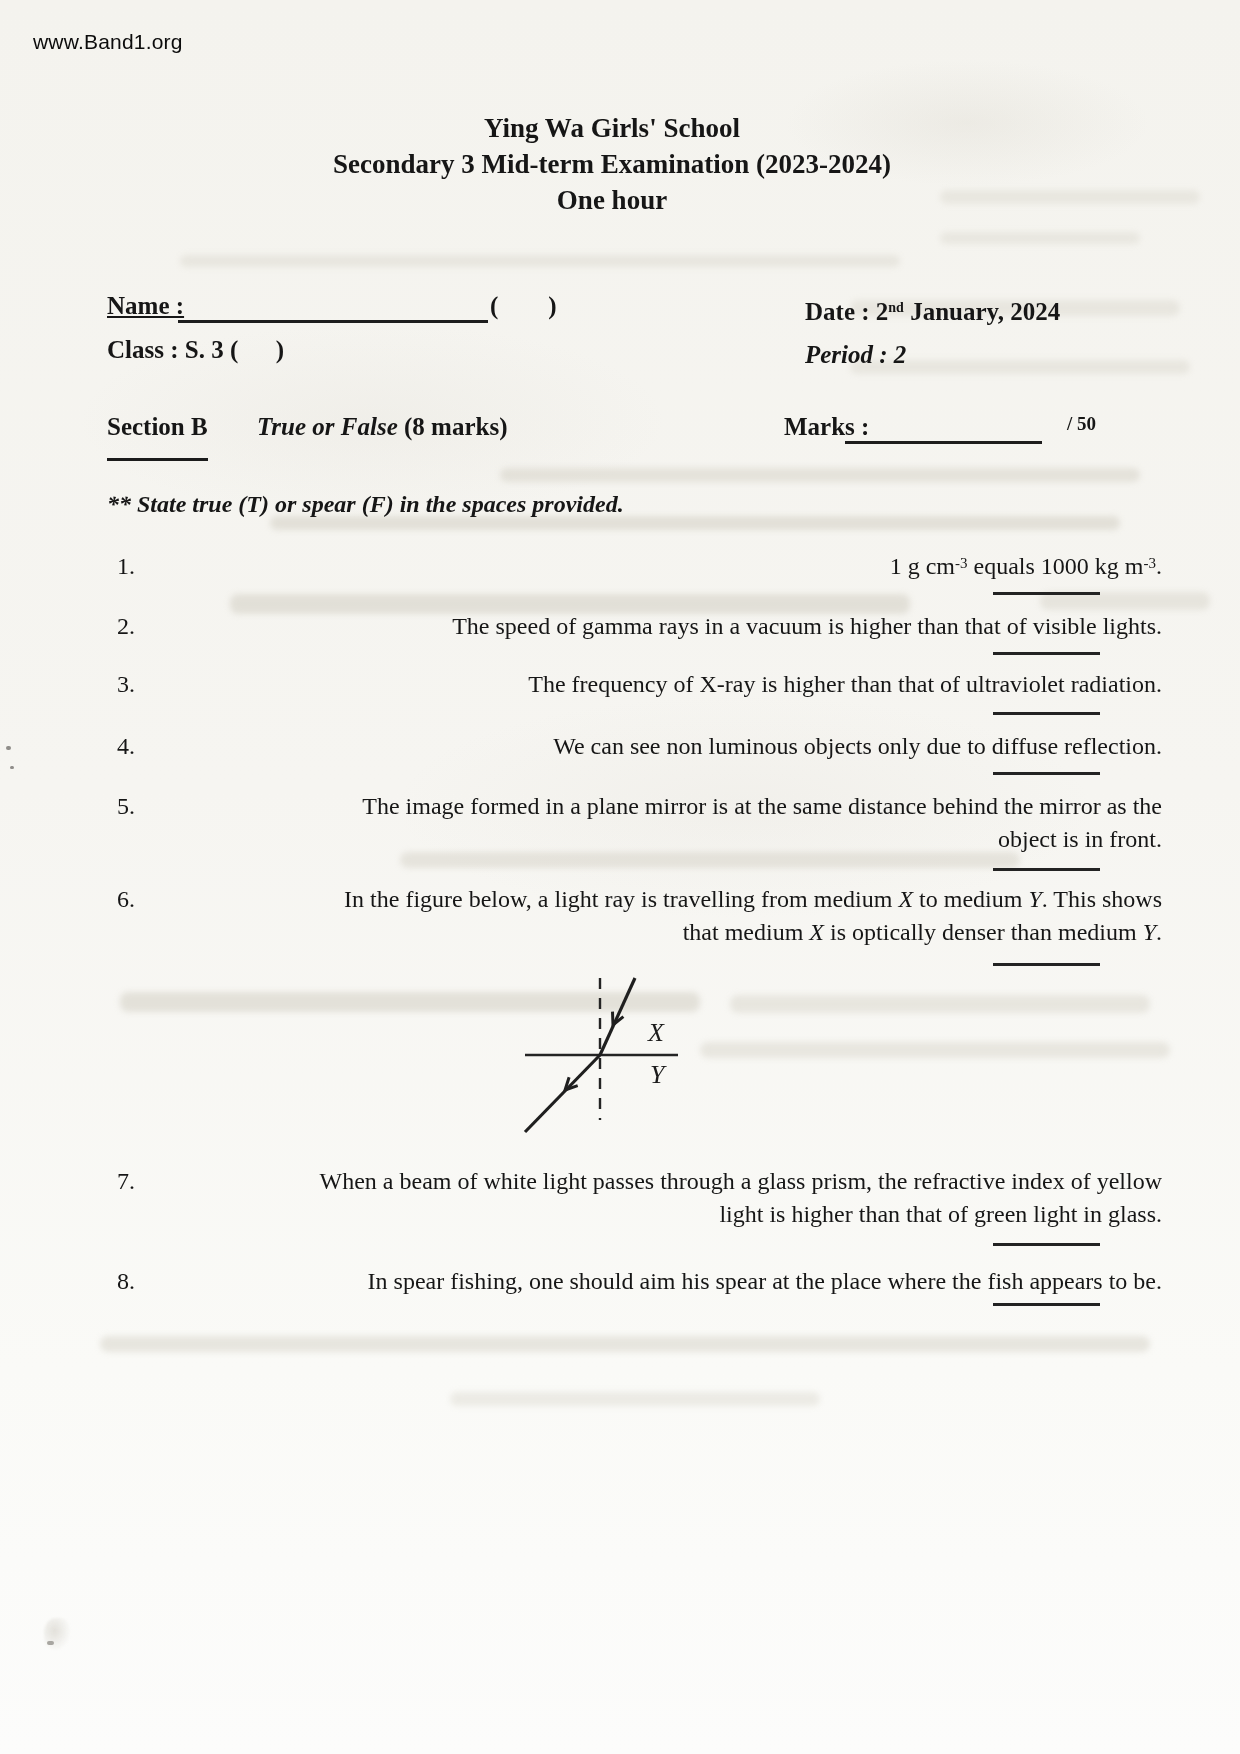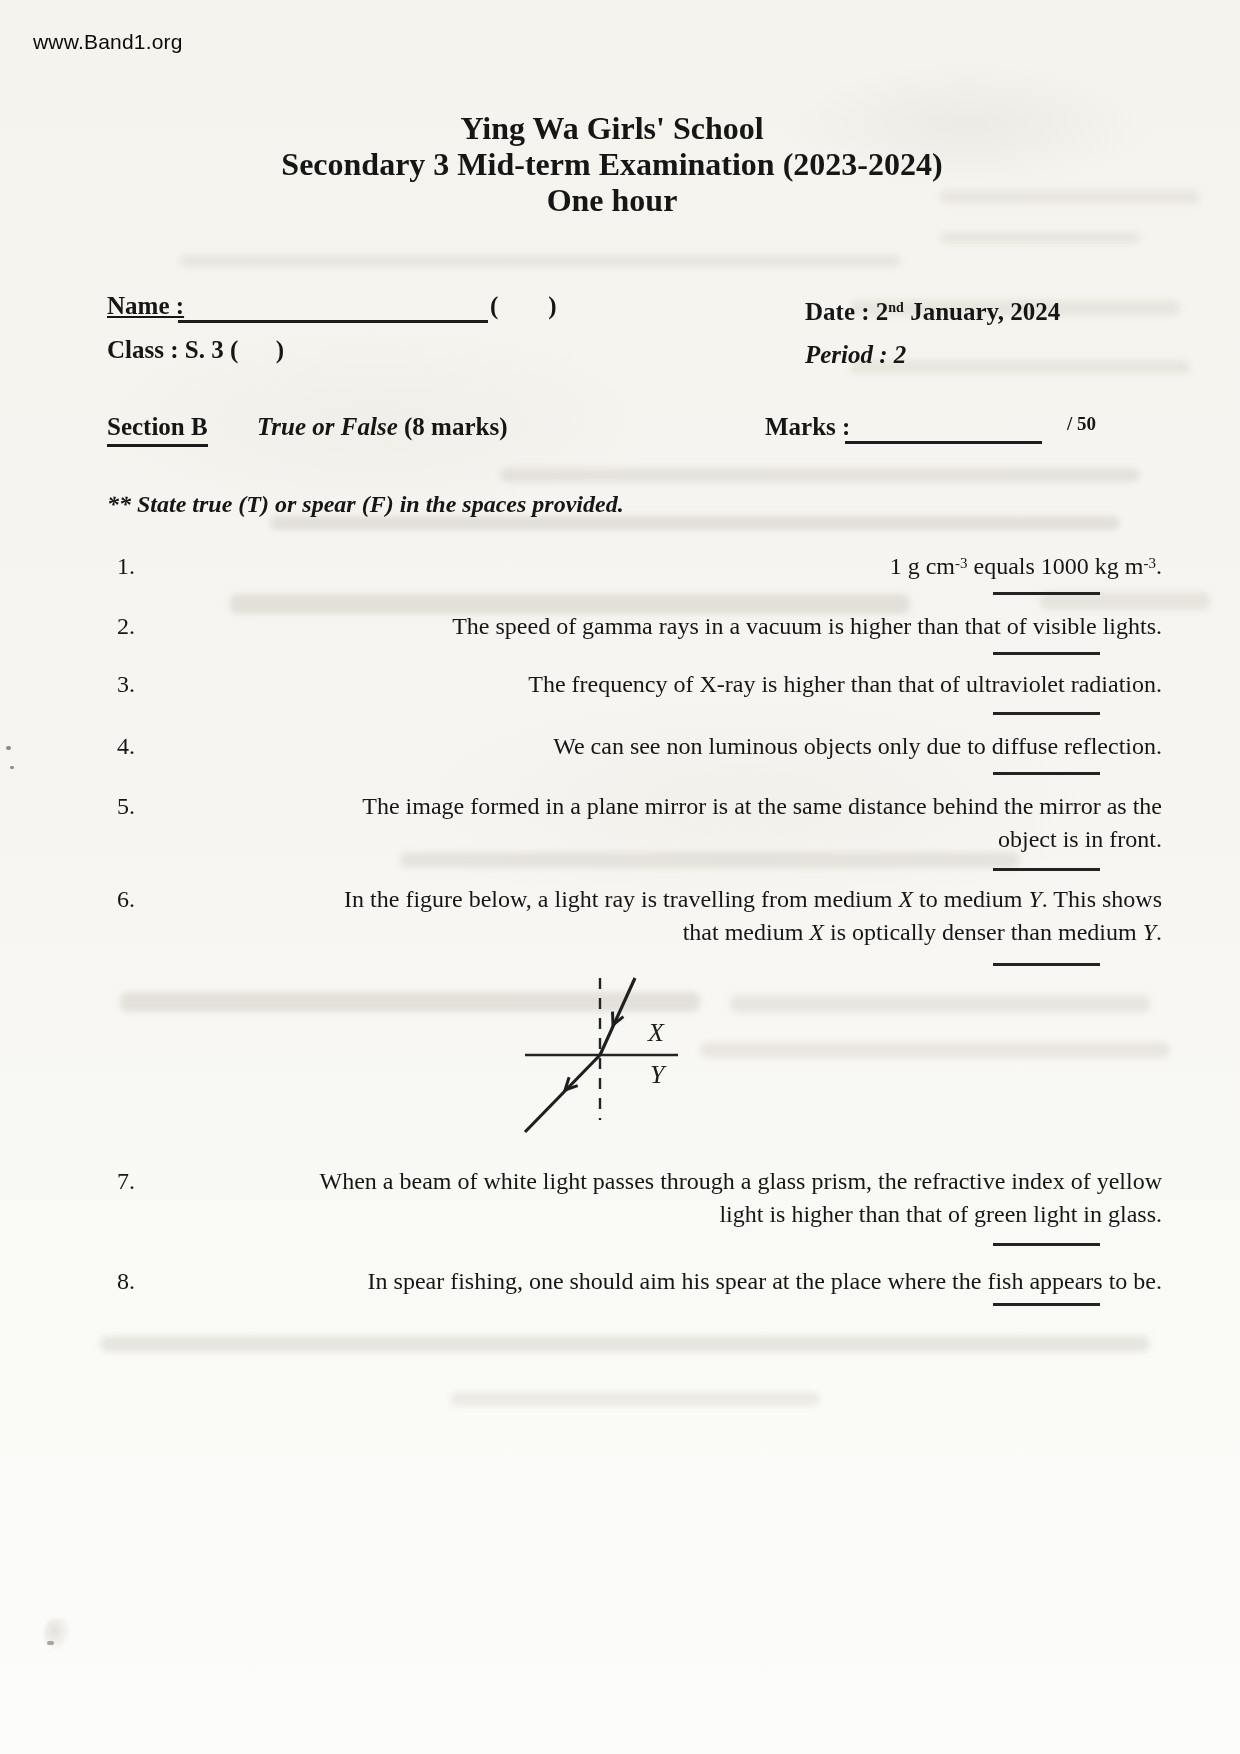--- a/index.html
+++ b/index.html
@@ -10,24 +10,24 @@
       radial-gradient(ellipse 420px 140px at 30% 24%, rgba(210,205,194,.14), transparent 70%),
       radial-gradient(ellipse 500px 160px at 60% 46%, rgba(208,203,192,.12), transparent 70%),
       linear-gradient(180deg,#f4f3ee 0%,#f6f5f1 45%,#fafaf7 78%,#fcfcfb 100%);
     font-family:"Liberation Serif","DejaVu Serif",serif;color:#161616;
   }
   .abs{position:absolute;}
   .pre{white-space:pre;}
   .watermark{left:33px;top:30px;font-family:"Liberation Sans","DejaVu Sans",sans-serif;
     font-size:21px;font-weight:500;color:#0c0c0c;letter-spacing:.2px;}
   .titleblock{left:0;top:110px;width:1224px;text-align:center;
-    font-weight:bold;font-size:32px;line-height:36px;}
+    font-weight:bold;font-size:27px;line-height:36px;}
   .lbl{font-weight:bold;font-size:25px;line-height:28px;}
   .rule{position:absolute;height:0;border-top:3px solid #1d1d1d;}
-  .sec-head{text-decoration:none;border-bottom:3px solid #1b1b1b;padding-bottom:3px;}
+  .sec-head{text-decoration:none;border-bottom:3px solid #1b1b1b;padding-bottom:17px;}
   .italic{font-style:italic;}
   .marks-total{font-weight:bold;font-size:19px;line-height:30px;margin-left:19px;}
   .instruction{font-weight:bold;font-style:italic;font-size:24px;}
   .q{position:absolute;left:117px;width:1080px;font-size:24px;line-height:33px;}
   .qno{position:absolute;left:0;top:0;}
   .qtext{margin-left:55px;width:990px;text-align:right;}
   .qtext sup{font-size:15px;line-height:0;vertical-align:6px;}
   .blank{position:absolute;left:993px;width:107px;height:0;border-top:3px solid #232323;}
   .ghost{position:absolute;background:#cbc7ba;border-radius:8px;filter:blur(3px);}
   .figwrap{left:500px;top:958px;width:230px;height:205px;}
@@ -71,21 +71,21 @@
   <span class="abs lbl" style="left:107px;top:292px;text-decoration:underline;">Name :</span>
   <div class="rule" style="left:178px;top:320px;width:310px;"></div>
   <span class="abs lbl pre" style="left:490px;top:292px;">(        )</span>
   <span class="abs lbl" style="left:805px;top:294px;"><span>Date : 2</span><sup style="font-size:14px;vertical-align:8px;margin-top:37px;">nd</sup><span class="pre"> January, 2024</span></span>
 
   <span class="abs lbl pre" style="left:107px;top:336px;">Class : S. 3 (      )</span>
   <span class="abs lbl" style="left:805px;top:341px;font-style:italic;">Period : 2</span>
 
   <span class="abs lbl sec-head" style="left:107px;top:413px;">Section B</span>
   <span class="abs lbl" style="left:257px;top:413px;"><span class="italic">True or False</span> <span>(8 marks)</span></span>
-  <span class="abs lbl" style="left:765px;top:413px;text-align:center;">Marks :</span>
+  <span class="abs lbl" style="left:784px;top:413px;text-align:center;">Marks :</span>
   <div class="rule" style="left:845px;top:441px;width:197px;"></div>
   <span class="abs marks-total" style="left:1048px;top:409px;">/ 50</span>
 
   <div class="abs instruction" style="left:107px;top:491px;">** State true (T) or spear (F) in the spaces provided.</div>
 
   <div id="questions">
       <div class="q" style="top: 550px;">
         <span class="qno">1.</span>
         <div class="qtext">1 g cm<sup>-3</sup> equals 1000 kg m<sup>-3</sup>.</div>
       </div>

